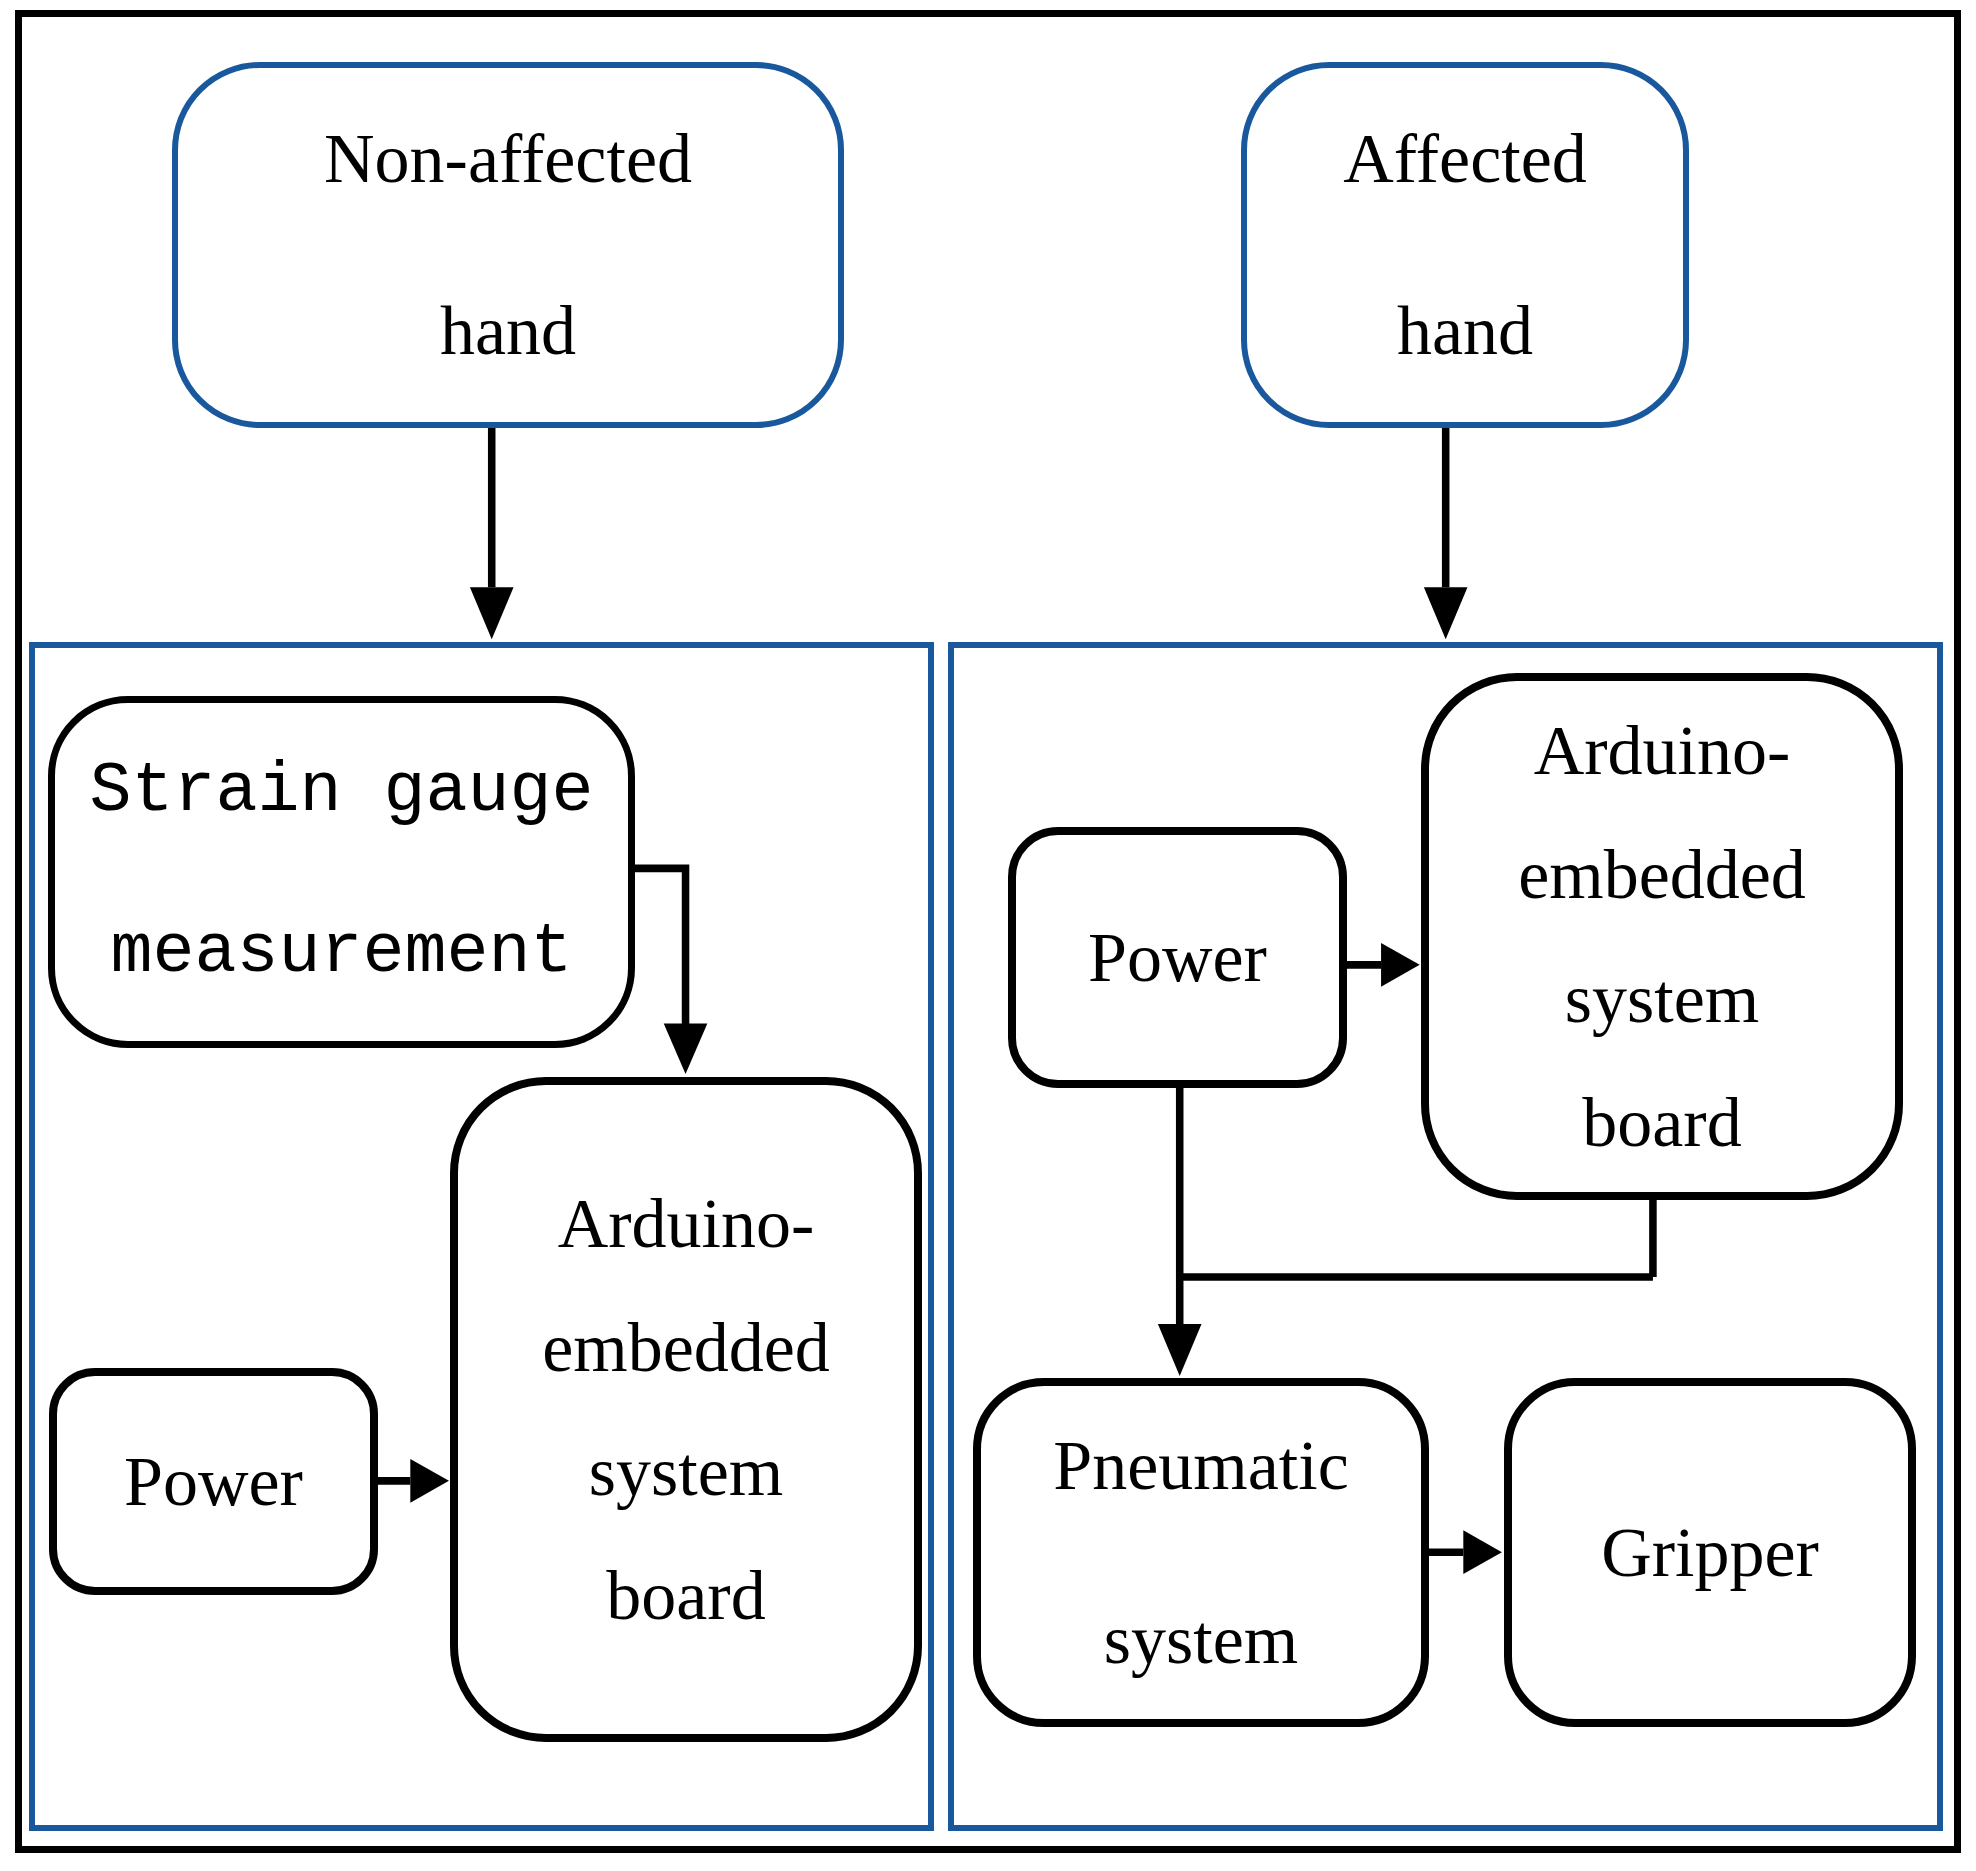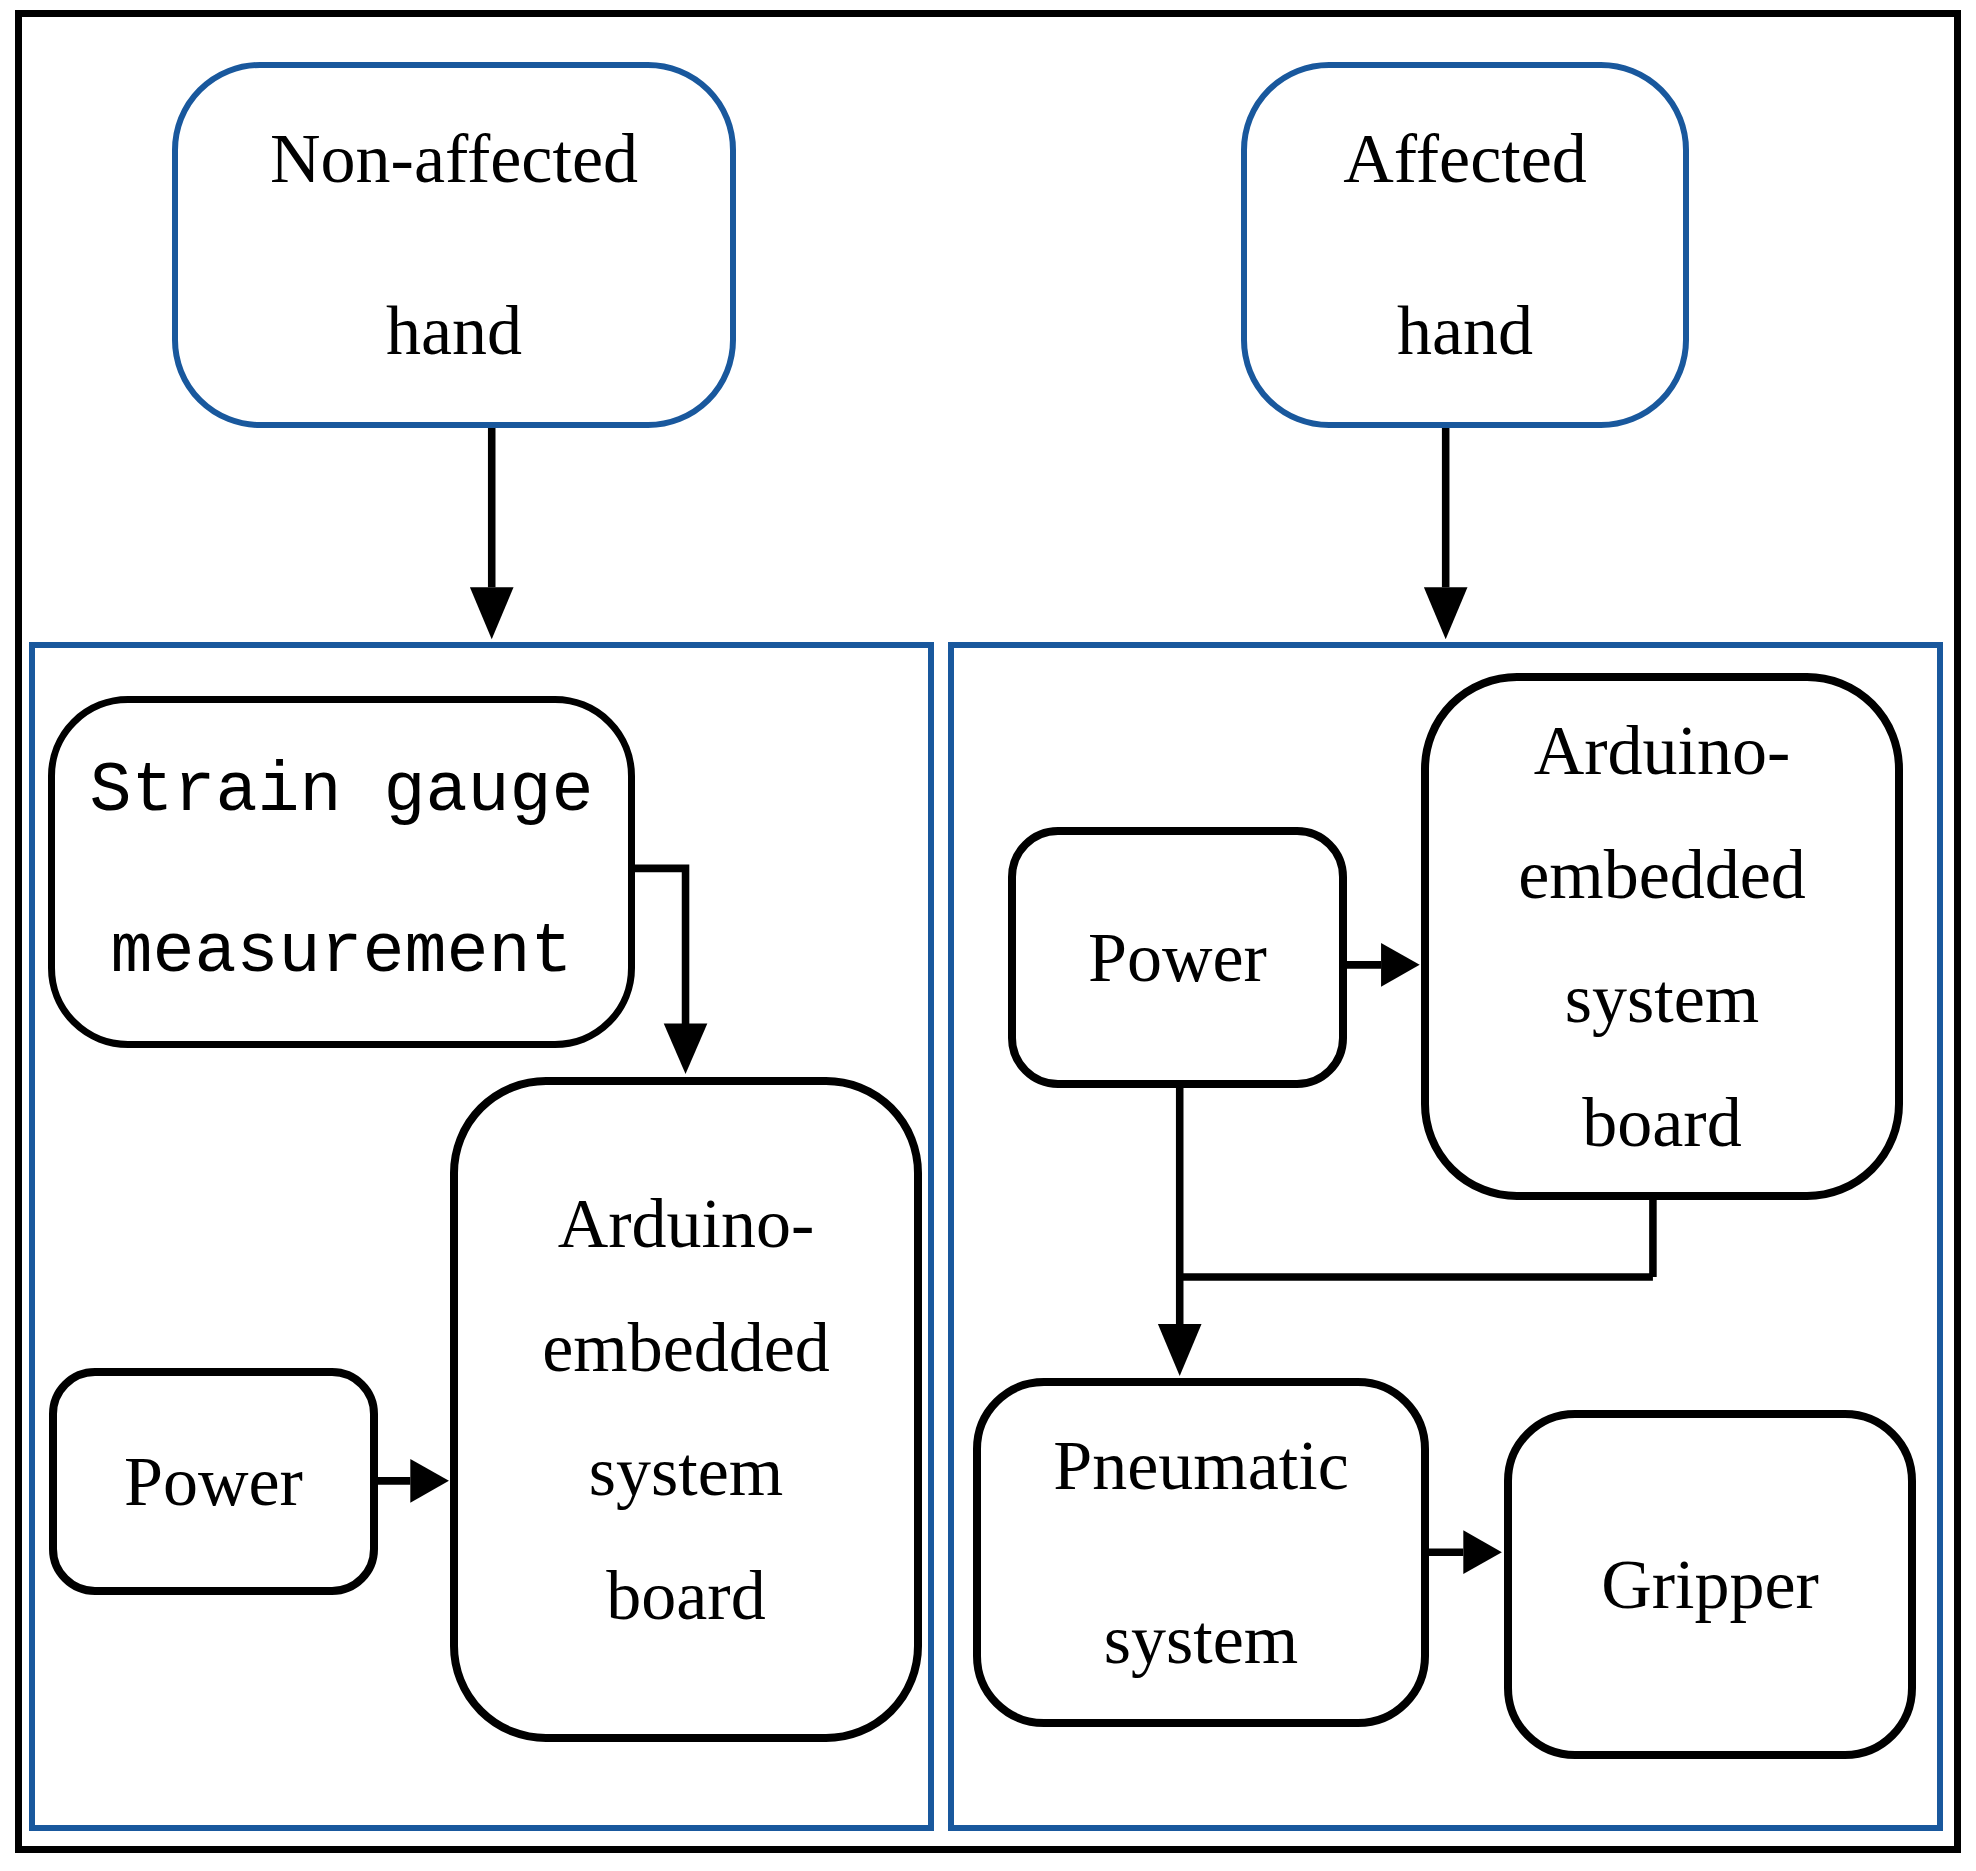--- a/index.html
+++ b/index.html
@@ -51,37 +51,37 @@
     font-size: 70px;
     color: var(--ink);
     line-height: 159px;
     white-space: nowrap;
   }
   .node.blue {
     border: 6.7px solid var(--blue);
     border-radius: 88px;
     line-height: 172px;
   }
-  #box-nonaffected   { left: 172px;  top: 62px;   width: 564px; height: 366px; }
+  #box-nonaffected   { left: 172px;  top: 62px;   width: 672px; height: 366px; }
   #box-affected      { left: 1221px; top: 62px;   width: 448px; height: 366px; margin-left: 20px; }
 
   #box-strain        { left: 48px;   top: 696px;  width: 587px; height: 352px;
                        border-radius: 80px;  border-width: 7.6px;  line-height: 161px; font-family: Liberation Mono, monospace; }
   #box-power-left    { left: 49px;   top: 1368px; width: 329px; height: 227px;
                        border-radius: 46px; }
   #box-arduino-left  { left: 450px;  top: 1077px; width: 472px; height: 665px;
                        border-radius: 96px; line-height: 124px; }
 
   #box-power-right   { left: 1008px; top: 827px;  width: 339px; height: 261px;
                        border-radius: 50px; }
   #box-arduino-right { left: 1421px; top: 673px;  width: 482px; height: 527px;
                        border-radius: 96px; line-height: 124px; }
   #box-pneumatic     { left: 973px; top: 1378px; width: 456px; height: 349px;
                        border-radius: 71px; line-height: 126px; gap: 48px; }
-  #box-gripper       { left: 1504px; top: 1410px; width: 412px; height: 349px;
+  #box-gripper       { left: 1504px; top: 1378px; width: 412px; height: 349px;
                        border-radius: 71px; line-height: 126px; }
 </style>
 </head>
 <body>
 
 <div class="canvas">
 
   <div class="outer-border"></div>
 
   <div class="panel" id="panel-left"></div>

